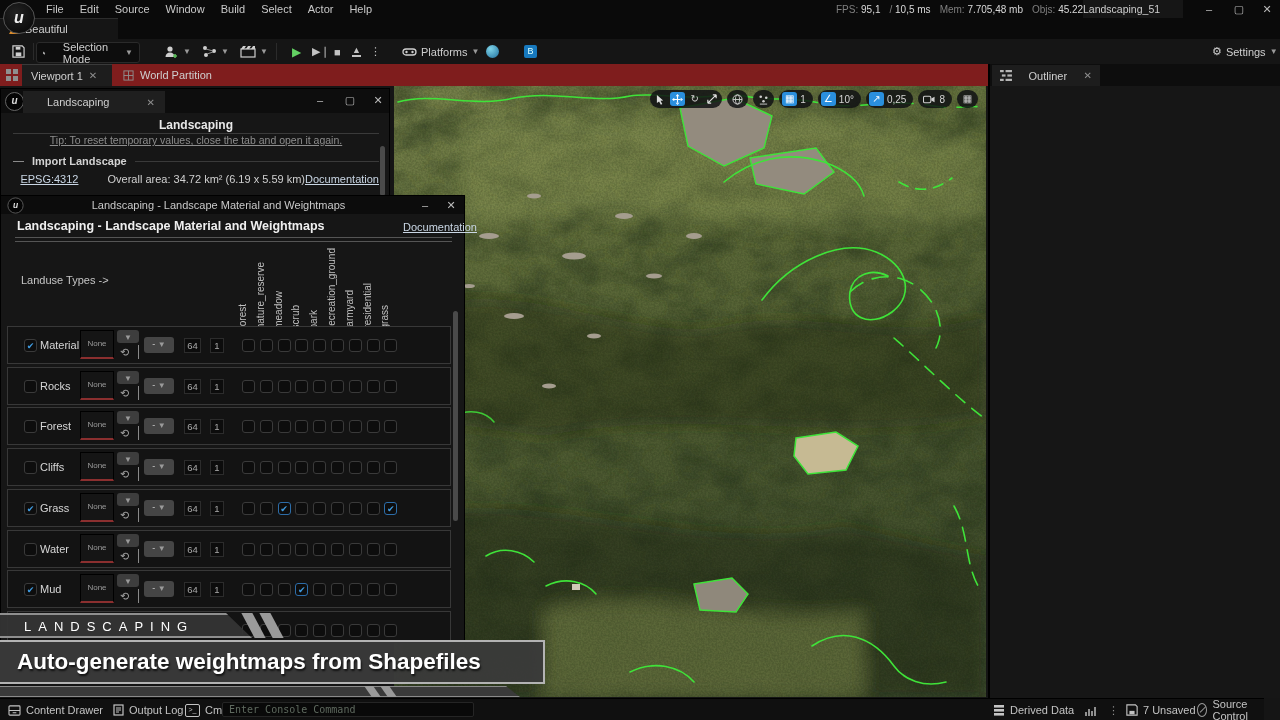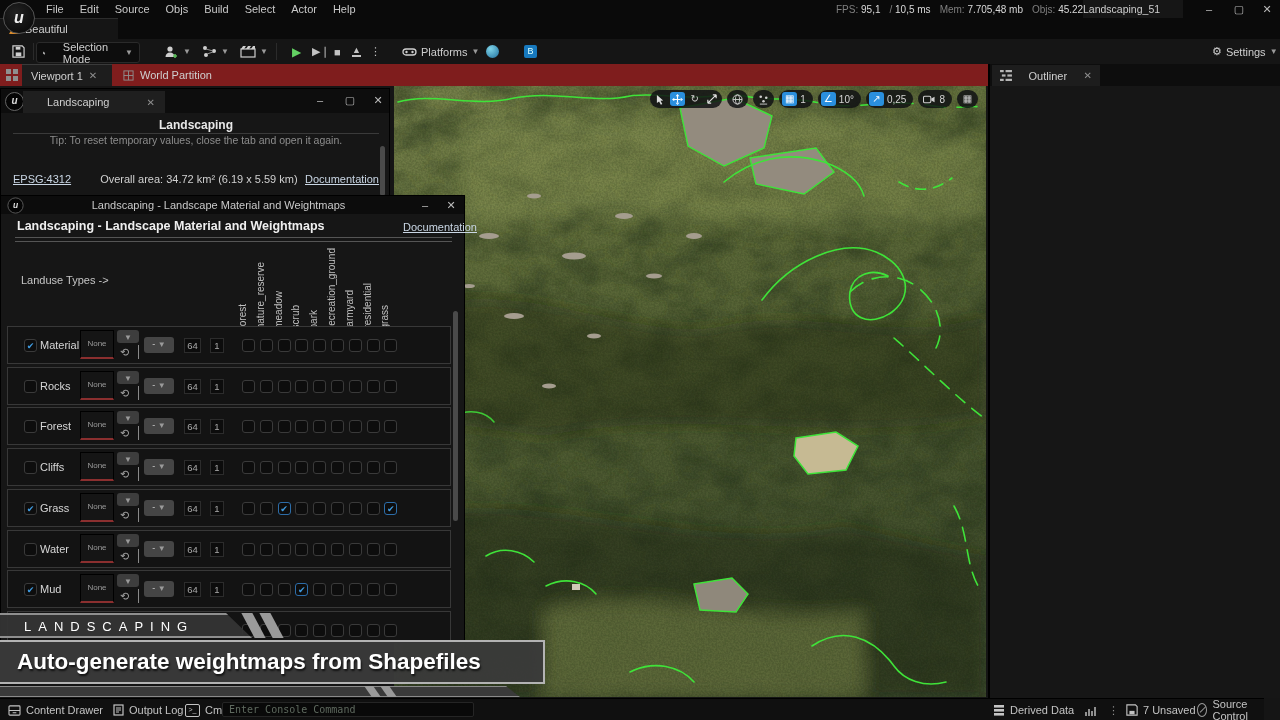--- a/index.html
+++ b/index.html
@@ -110,21 +110,21 @@
   .sb-item{position:absolute;top:0;height:22px;display:flex;align-items:center;gap:5px;color:#c3c3c3;}
   #console{left:222px;top:3px;width:252px;height:15px;background:#090909;border:1px solid #252525;border-radius:2px;
            color:#5f6a5f;font-family:"DejaVu Sans Mono",monospace;font-size:10px;line-height:14px;padding-left:6px;box-sizing:border-box;}
 </style>
 </head>
 <body>
 
 <div id="root">
 
   <div id="titlebar" class="abs">
-    <nav id="menus" class="abs"><span class="menu-item">File</span><span class="menu-item">Edit</span><span class="menu-item">Source</span><span class="menu-item">Objs</span><span class="menu-item">Build</span><span class="menu-item">Select</span><span class="menu-item">Actor</span><span class="menu-item">Help</span></nav>
+    <nav id="menus" class="abs"><span class="menu-item">File</span><span class="menu-item">Edit</span><span class="menu-item">Source</span><span class="menu-item">Window</span><span class="menu-item">Build</span><span class="menu-item">Select</span><span class="menu-item">Actor</span><span class="menu-item">Help</span></nav>
     <div id="stats" class="abs"><span class="stat"><span class="k">FPS: </span><span class="v">95,1</span></span><span class="stat"><span class="k">/ </span><span class="v">10,5 ms</span></span><span class="stat"><span class="k">Mem: </span><span class="v">7.705,48 mb</span></span><span class="stat"><span class="k">Objs: </span><span class="v">45.227</span></span><span class="stat"><span class="k">Stalls: </span><span class="v">21</span></span></div>
     <div id="wintitle" class="abs">Landscaping_51</div>
     <div class="winbtn abs" style="left:1196px;">–</div>
     <div class="winbtn abs" style="left:1226px;">▢</div>
     <div class="winbtn abs" style="left:1254px;">✕</div>
   </div>
   <div id="uelogo" class="abs">u</div>
 
   <div id="assetrow" class="abs">
     <div id="asset-tab">
@@ -373,22 +373,27 @@
       <div id="lpanel-tab">
         <span>Landscaping</span>
         <span class="tabx">✕</span>
       </div>
       <span class="winbtn abs" style="left:306px;top:3px;">–</span>
       <span class="winbtn abs" style="left:336px;top:3px;">▢</span>
       <span class="winbtn abs" style="left:364px;top:3px;">✕</span>
     </div>
     <div class="ptitle abs" style="left:0;top:29px;width:390px;text-align:center;">Landscaping</div>
     <div class="hline abs" style="left:12px;top:44px;width:366px;"></div>
-    <div class="abs dim" style="left:0;top:45px;width:390px;text-align:center;font-size:10.5px;">Tip: To reset temporary values, close the tab and open it again.</div>
-    <div class="abs" style="left:12px;top:84px;width:366px;">
+    <div class="abs dim" style="left:0;top:45px;width:390px;text-align:center;font-size:10.5px;text-decoration:underline;">Tip: To reset temporary values, close the tab and open it again.</div>
+    <div class="abs" style="left:12px;top:66px;width:366px;display:flex;align-items:center;gap:8px;">
+      <span style="width:11px;height:1px;background:#8a8a8a;"></span>
+      <span class="seclabel">Import Landscape</span>
+      <span class="hline" style="flex:1;"></span>
+    </div>
+    <div class="abs" style="left:12px;top:84px;width:366px;text-align:right;">
       <span class="linku">EPSG:4312</span>
       <span style="margin-left:26px;color:#d0d0d0;">Overall area: 34.72 km² (6.19 x 5.59 km)</span>
       <span class="linku" style="float:right;">Documentation</span>
     </div>
     <div class="sbar" style="left:379px;top:57px;height:50px;"></div>
   </div>
 
   <div id="dialog" class="abs">
     <div id="dlg-titlebar">
       <span class="minilogo" style="margin-left:5px;transform:scale(.85);">u</span>

